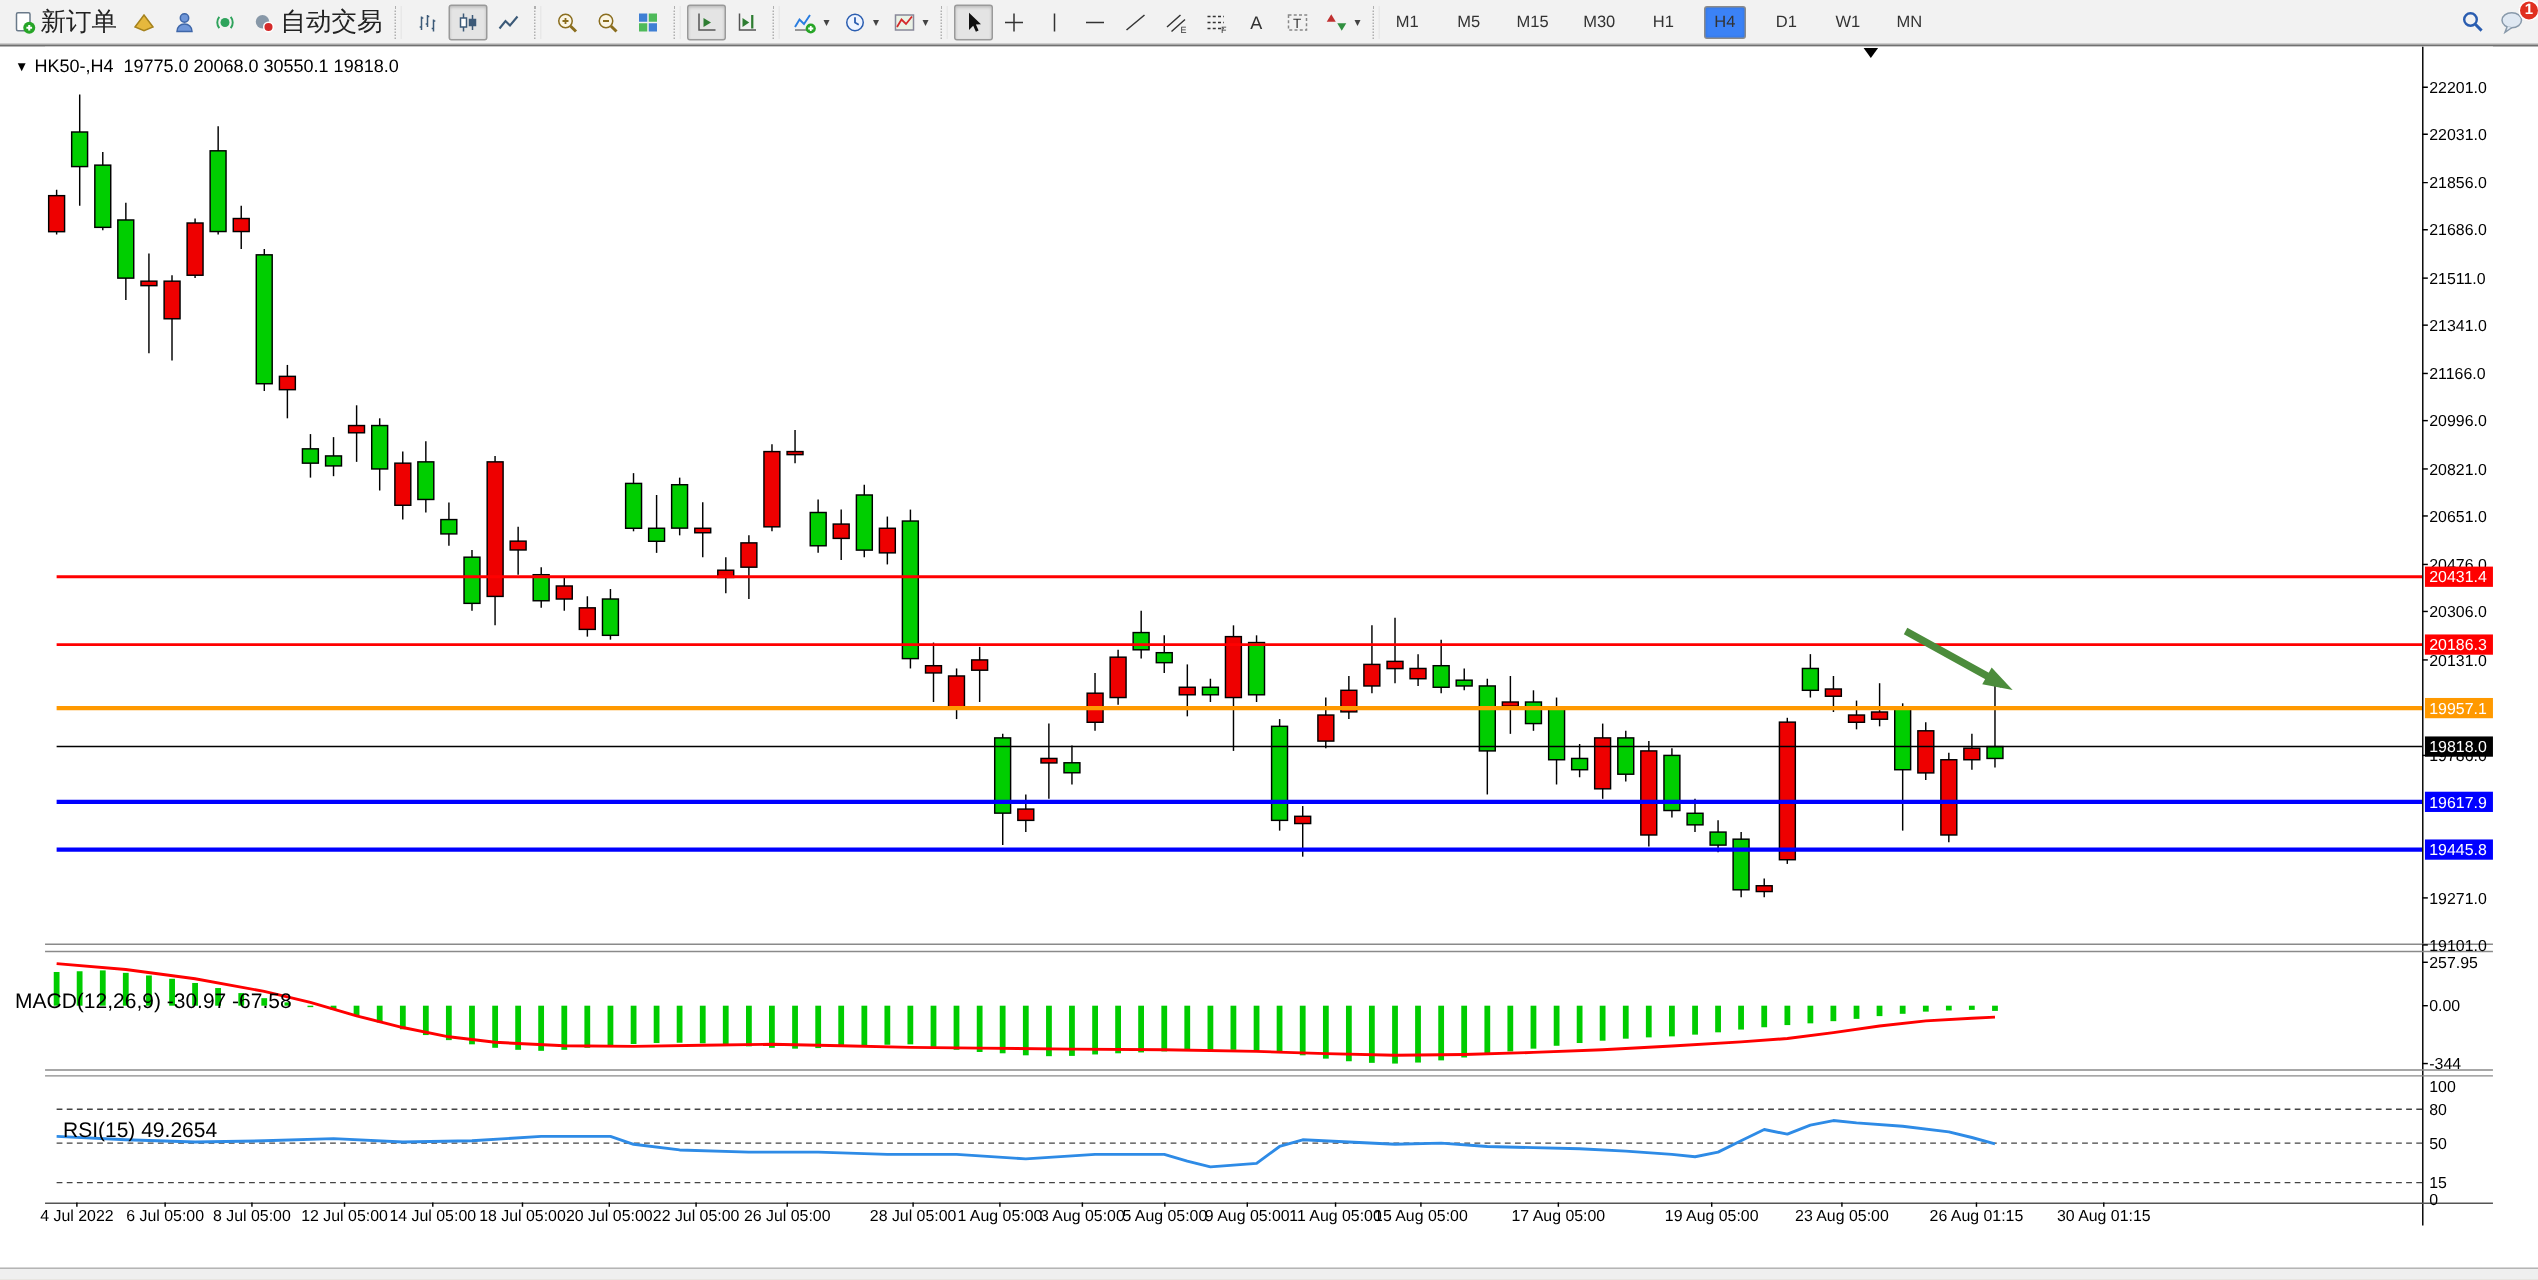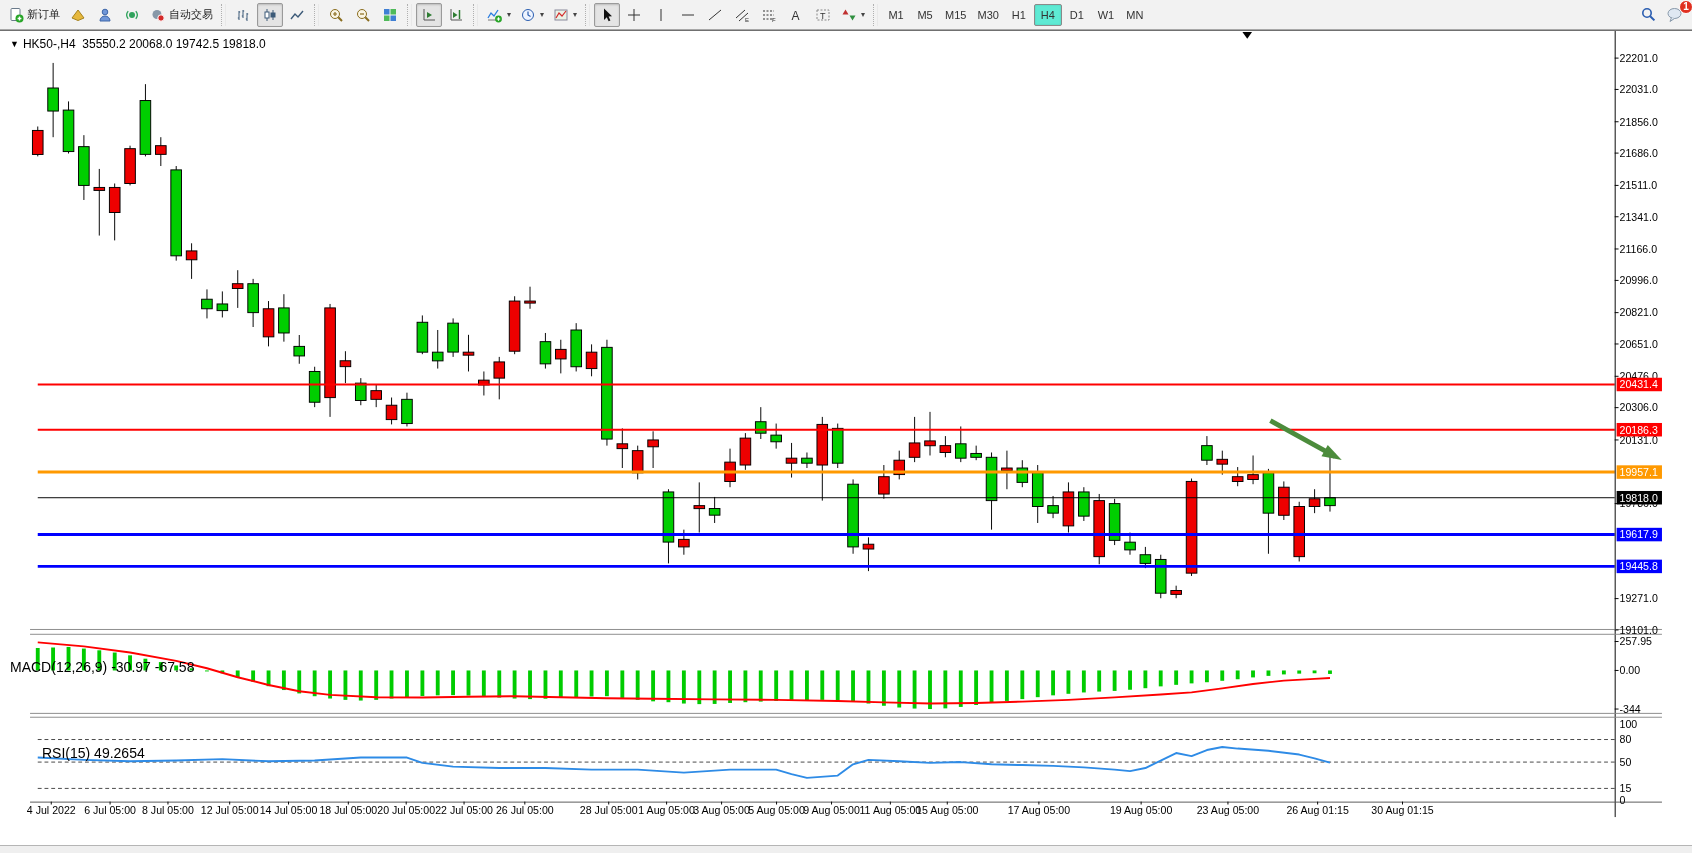--- a/index.html
+++ b/index.html
@@ -6,26 +6,26 @@
   *{box-sizing:border-box;}
   .app{position:relative;width:1692px;height:853px;background:#fff;overflow:hidden;
        font-family:"Liberation Sans",sans-serif;-webkit-font-smoothing:antialiased;}
   
   .toolbar{position:absolute;top:0;left:0;width:1692px;height:30px;background:#f2f2f2;
            border-bottom:1px solid #a8a8a8;display:flex;align-items:center;padding:0 4px;gap:1px;}
   .tbtn{height:24px;min-width:26px;display:flex;align-items:center;justify-content:center;
         padding:0 3px;border:1px solid transparent;border-radius:2px;color:#222;font-size:12px;gap:3px;cursor:default;}
   .tbtn.pressed{background:#e4e4e4;border:1px solid #9a9a9a;box-shadow:inset 0 1px 2px rgba(0,0,0,.18);}
   .tbtn svg{display:block;}
-  .tlabel{font-size:11px;white-space:nowrap;}
+  .tlabel{font-size:17px;white-space:nowrap;}
   .caret{font-size:8px;color:#444;margin-left:1px;}
   .sep{width:5px;height:22px;margin:0 3px;border-left:1px dotted #b0b0b0;border-right:1px solid #e8e8e8;}
   .tf{height:22px;min-width:28px;display:flex;align-items:center;justify-content:center;font-size:11px;
       color:#333;border:1px solid transparent;border-radius:2px;padding:0 4px;}
-  .tf.active{background:#5eead4;border:1px solid #8a8a8a;box-shadow:inset 0 0 2px rgba(0,0,0,.15);}
+  .tf.active{background:#3b82f6;border:1px solid #8a8a8a;box-shadow:inset 0 0 2px rgba(0,0,0,.15);}
   .spacer{flex:1;}
   .chatwrap{position:relative;}
   .badge{position:absolute;top:-4px;right:-6px;background:#e03020;color:#fff;border-radius:8px;
          min-width:14px;height:14px;font-size:10px;font-weight:bold;display:flex;align-items:center;
          justify-content:center;border:1px solid #fff;}
   
   .chart-area{position:absolute;top:30px;left:0;width:1692px;height:815px;background:#fff;
               border-top:1px solid #707070;}
   .chart-area svg{position:absolute;top:0;left:0;}
   .overlay{position:absolute;pointer-events:none;color:#000;white-space:pre;}
@@ -267,21 +267,21 @@
         <svg width="16" height="16" viewBox="0 0 16 16">
             <polygon points="4.5,2.5 7.5,7.5 1.5,7.5" fill="#c03030"></polygon>
             <polygon points="11.5,13.5 14.5,8.5 8.5,8.5" fill="#309040"></polygon>
           </svg>
       </span>
         <span class="caret">▾</span>
     </div>
 
     <div class="sep"></div>
 
-    <div id="tf-group" style="display:flex;gap:1px;">
+    <div id="tf-group" style="display:flex;gap:13px;">
         <div class="tf">M1</div>
         <div class="tf">M5</div>
         <div class="tf">M15</div>
         <div class="tf">M30</div>
         <div class="tf">H1</div>
         <div class="tf active">H4</div>
         <div class="tf">D1</div>
         <div class="tf">W1</div>
         <div class="tf">MN</div>
       </div>
@@ -851,19 +851,19 @@
         <text x="1648" y="447.4" font-size="11" fill="#FFFFFF" font-family="Liberation Sans, sans-serif">20186.3</text>
         <rect x="1645" y="480.3" width="47" height="14" fill="#FF9900"></rect>
         <text x="1648" y="491.3" font-size="11" fill="#FFFFFF" font-family="Liberation Sans, sans-serif">19957.1</text>
         <rect x="1645" y="506.9" width="47" height="14" fill="#000000"></rect>
         <text x="1648" y="517.9" font-size="11" fill="#FFFFFF" font-family="Liberation Sans, sans-serif">19818.0</text>
         <rect x="1645" y="545.1" width="47" height="14" fill="#0000FF"></rect>
         <text x="1648" y="556.1" font-size="11" fill="#FFFFFF" font-family="Liberation Sans, sans-serif">19617.9</text>
         <rect x="1645" y="578.1" width="47" height="14" fill="#0000FF"></rect>
         <text x="1648" y="589.1" font-size="11" fill="#FFFFFF" font-family="Liberation Sans, sans-serif">19445.8</text>
       </svg>
-    <div class="overlay chart-header"><span class="tri">▼</span><span>HK50-,H4  35550.2 20068.0 19742.5 19818.0</span></div>
+    <div class="overlay chart-header"><span class="tri">▼</span><span>HK50-,H4  19775.0 20068.0 30550.1 19818.0</span></div>
     <div class="overlay ind-label" style="top:628px;left:10px;">MACD(12,26,9) -30.97 -67.58</div>
     <div class="overlay ind-label" style="top:714px;left:10px;margin-left:32px;">RSI(15) 49.2654</div>
   </div>
 
   <div class="statusbar"></div>
 </div>
 
 </body></html>

